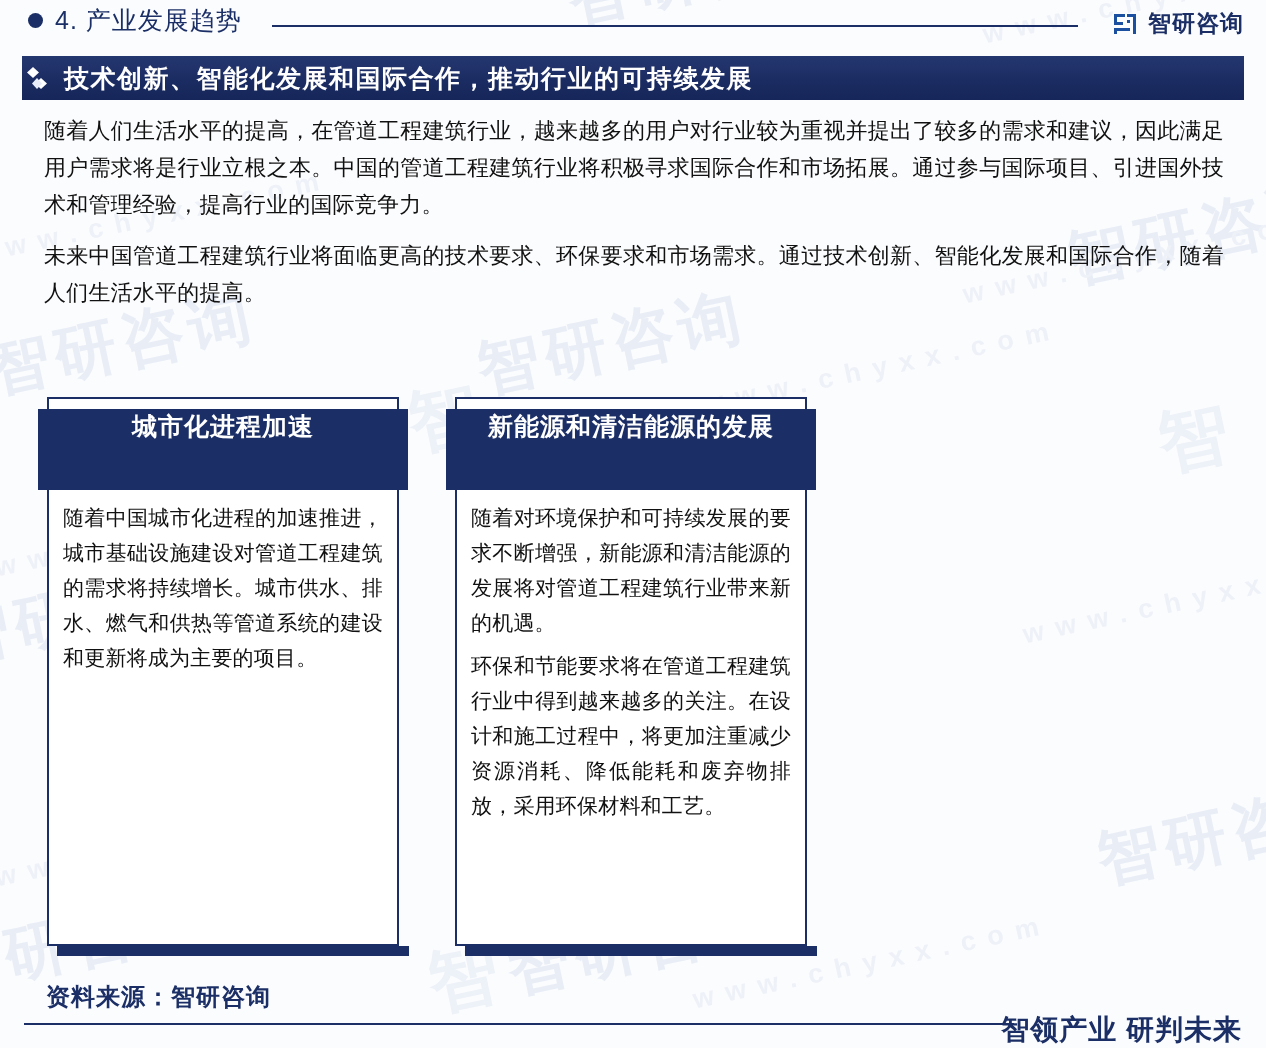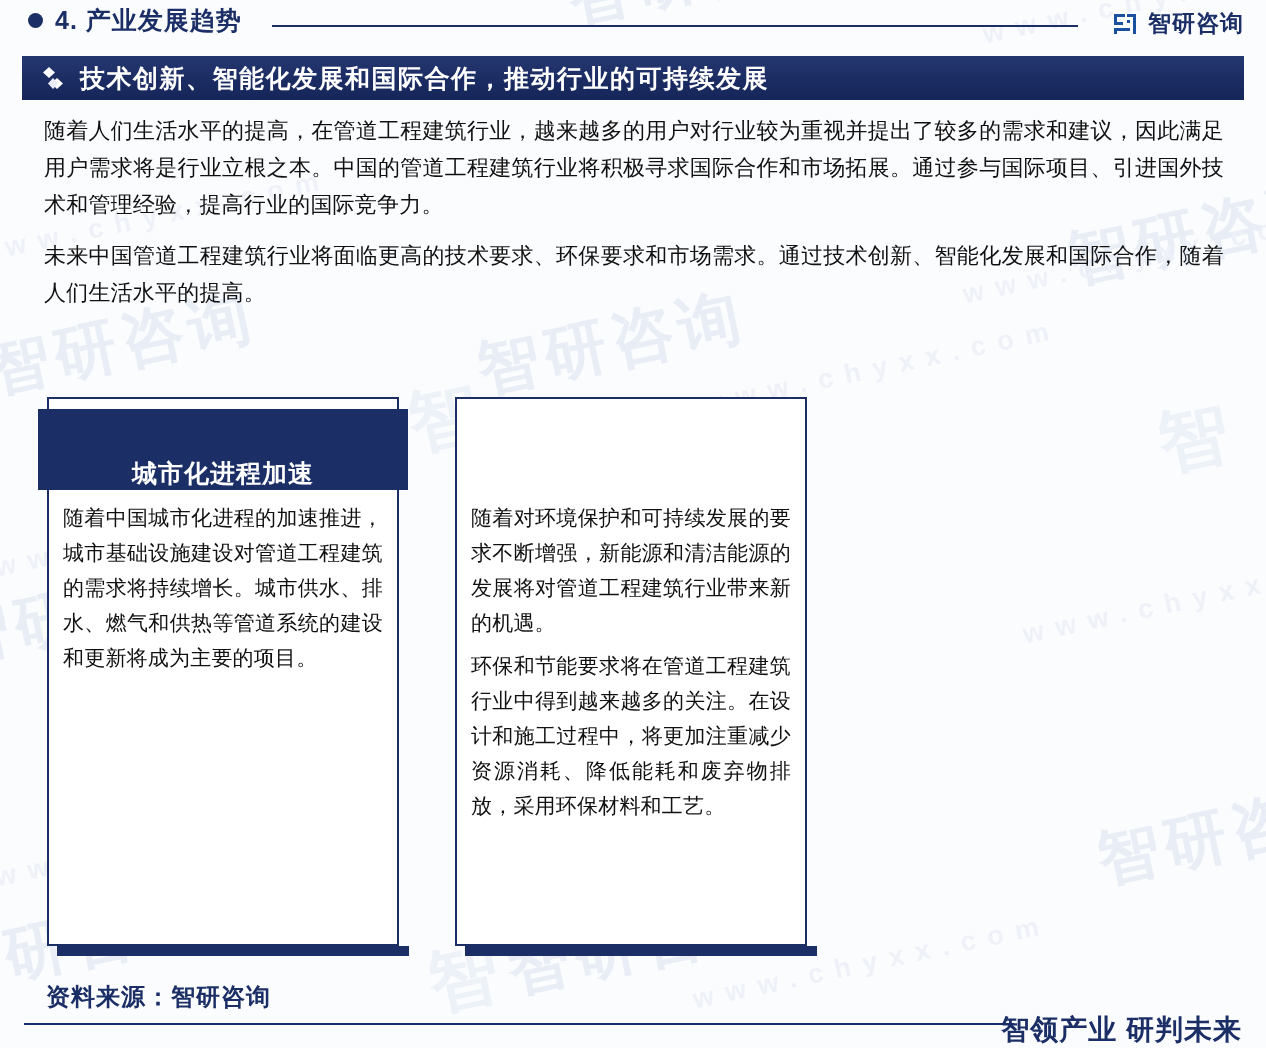--- a/index.html
+++ b/index.html
@@ -51,21 +51,21 @@
     gap: 12px;
   }
   .sec-bullet {
     width: 15px; height: 15px;
     border-radius: 50%;
     background: #1b2f66;
     display: block;
   }
   .sec-title {
     font-size: 25px;
-    font-weight: 700;
+    font-weight: 400;
     color: #1b2f66;
     letter-spacing: 1px;
     line-height: 1;
     white-space: nowrap;
   }
   .top-rule {
     position: absolute;
     left: 272px; top: 25px;
     width: 806px; height: 2px;
     background: #1b2f66;
@@ -89,21 +89,21 @@
   }
 
   
   .banner {
     position: absolute;
     left: 22px; top: 56px;
     width: 1222px; height: 44px;
     background: linear-gradient(180deg,#24376f 0%, #1b2c62 55%, #16265a 100%);
     display: flex;
     align-items: center;
-    padding-left: 18px;
+    padding-left: 2px;
     box-sizing: border-box;
     z-index: 5;
   }
   .banner-diamond {
     width: 26px; height: 26px;
     flex: none;
     margin-right: 14px;
   }
   .banner-text {
     color: #ffffff;
@@ -167,21 +167,21 @@
     background: #1b2f66;
   }
   .card-head {
     position: absolute;
     left: -9px;
     top: 17px;
     width: 370px;
     height: 81px;
     background: #1b2f66;
     display: flex;
-    align-items: flex-end;
+    align-items: flex-start;
     justify-content: center;
     box-sizing: border-box;
     padding: 0 16px;
   }
   .card-head-text {
     color: #ffffff;
     font-size: 25px;
     font-weight: 700;
     line-height: 34px;
     text-align: center;
@@ -314,20 +314,23 @@
       <span class="card-head-text">城市化进程加速</span>
     </div>
     <div class="card-body">
       <p class="card-para">随着中国城市化进程的加速推进，城市基础设施建设对管道工程建筑的需求将持续增长。城市供水、排水、燃气和供热等管道系统的建设和更新将成为主要的项目。</p>
     </div>
   </div>
 
   <div class="card card-2">
     <div class="card-outline"></div>
     <div class="card-footbar"></div>
+    <div class="card-head">
+      <span class="card-head-text">新能源和清洁能源的发展</span>
+    </div>
     <div class="card-body">
       <p class="card-para">随着对环境保护和可持续发展的要求不断增强，新能源和清洁能源的发展将对管道工程建筑行业带来新的机遇。</p>
       <p class="card-para">环保和节能要求将在管道工程建筑行业中得到越来越多的关注。在设计和施工过程中，将更加注重减少资源消耗、降低能耗和废弃物排放，采用环保材料和工艺。</p>
     </div>
   </div>
 
 
 </div>
 
 <div class="footer">

